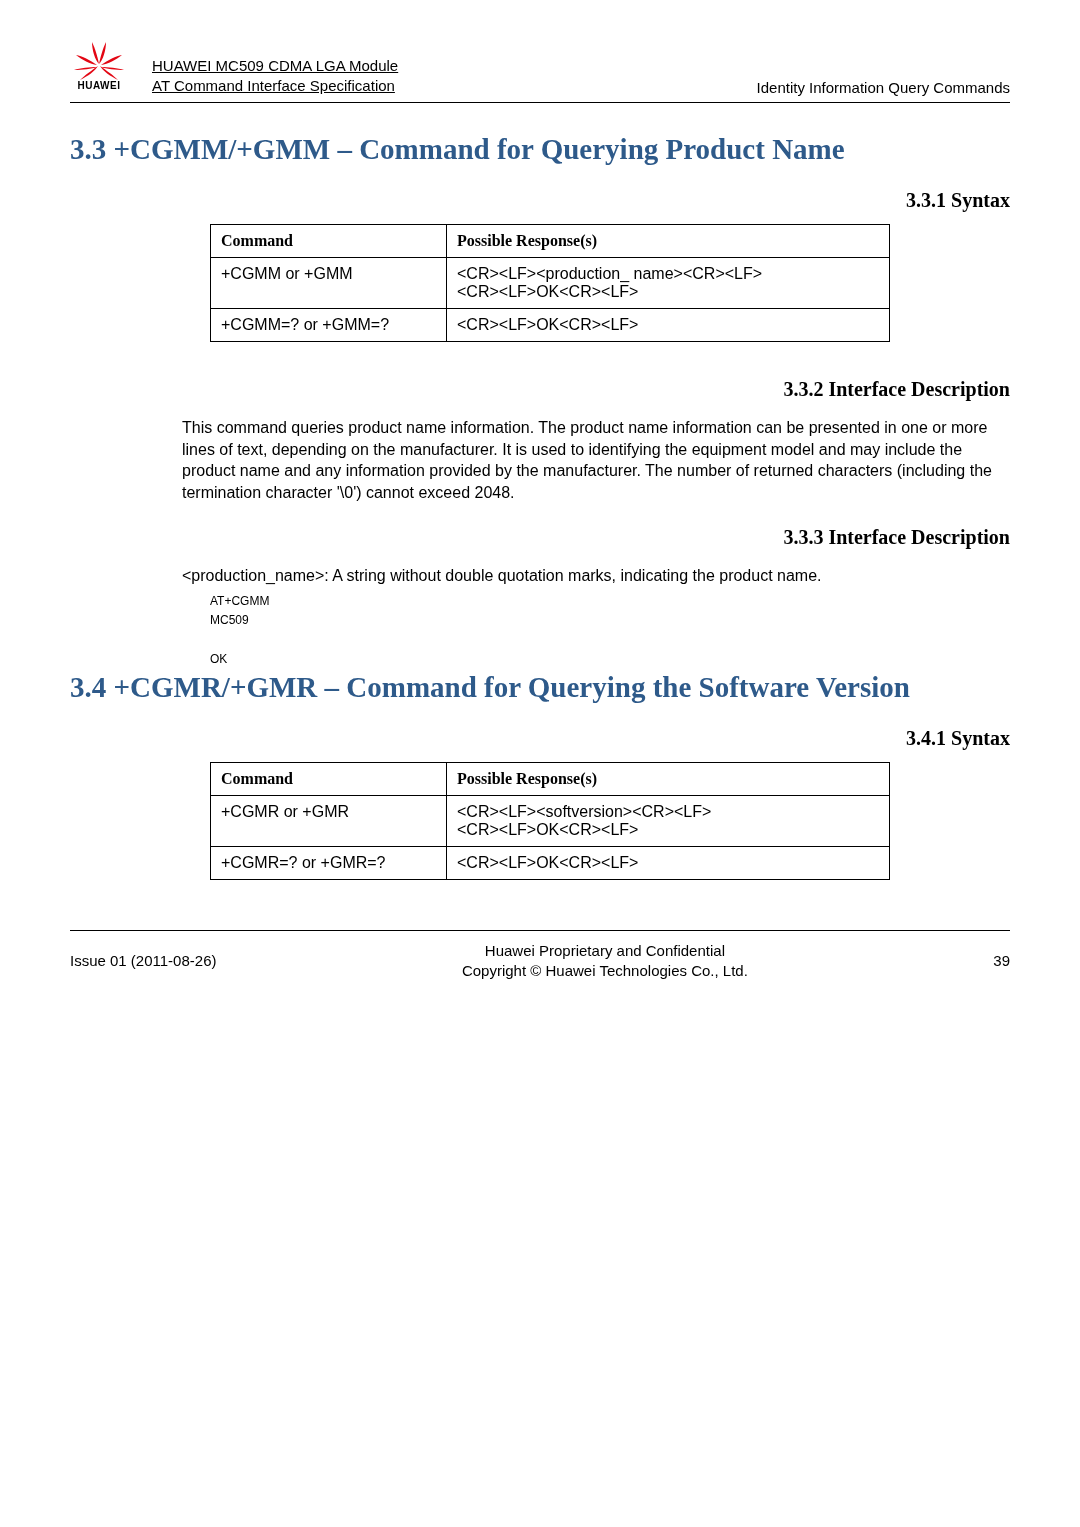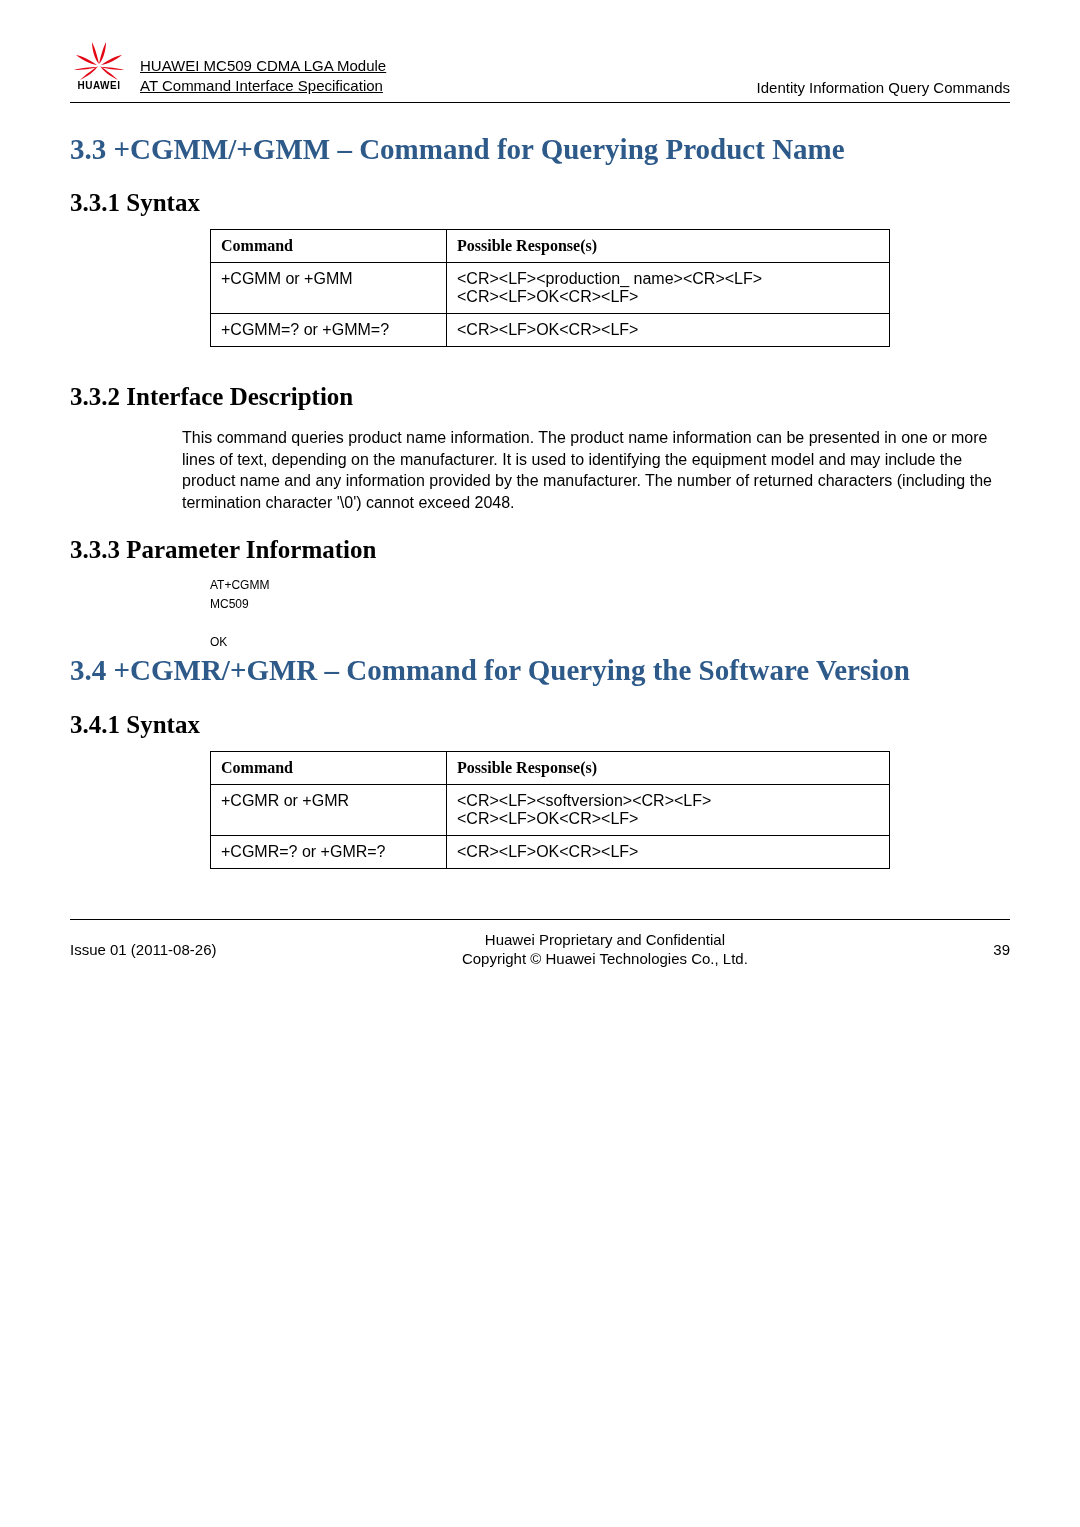--- a/index.html
+++ b/index.html
@@ -16,21 +16,21 @@
   .header {
     display: flex;
     align-items: flex-end;
     border-bottom: 1px solid #000;
     padding-bottom: 4px;
     margin-bottom: 28px;
   }
   .logo {
     width: 58px;
     height: 58px;
-    margin-right: 12px;
+    margin-right: 24px;
     position: relative;
   }
   .logo svg { display: block; }
   .logo-text {
     font-size: 10px;
     font-weight: bold;
     letter-spacing: 0.5px;
     text-align: center;
     margin-top: -2px;
   }
@@ -50,22 +50,23 @@
     color: #2e5a8a;
     font-family: "Book Antiqua", Palatino, serif;
     font-weight: bold;
     font-size: 29px;
     margin: 0 0 14px 0;
     line-height: 1.25;
   }
   h2.sub {
     font-family: "Book Antiqua", Palatino, serif;
     font-weight: bold;
-    font-size: 25px;
+    font-size: 20px;
     margin: 22px 0 12px 0;
+    text-align: right;
   }
   .cmd-table {
     border-collapse: collapse;
     width: 680px;
     margin-left: 140px;
     margin-bottom: 36px;
   }
   .cmd-table th, .cmd-table td {
     border: 1.5px solid #000;
     padding: 7px 10px;
@@ -150,21 +151,22 @@
     <tr>
       <td>+CGMM=? or +GMM=?</td>
       <td>&lt;CR&gt;&lt;LF&gt;OK&lt;CR&gt;&lt;LF&gt;</td>
     </tr>
   </tbody>
     </table>
 
   <h2 class="sub">3.3.2 Interface Description</h2>
   <p class="body-text">This command queries product name information. The product name information can be presented in one or more lines of text, depending on the manufacturer. It is used to identifying the equipment model and may include the product name and any information provided by the manufacturer. The number of returned characters (including the termination character '\0') cannot exceed 2048.</p>
 
-  <h2 class="sub">3.3.3 Parameter Information</h2>
+  <h2 class="sub">3.3.3 Interface Description</h2>
+  <p class="body-text">&lt;production_name&gt;: A string without double quotation marks, indicating the product name.</p>
 
   <div class="example-block">
     <div>AT+CGMM</div>
     <div>MC509</div>
     <div>&nbsp;</div>
     <div>OK</div>
   </div>
 
   <h1 class="section sec34">3.4 +CGMR/+GMR – Command for Querying the Software Version</h1>
 

